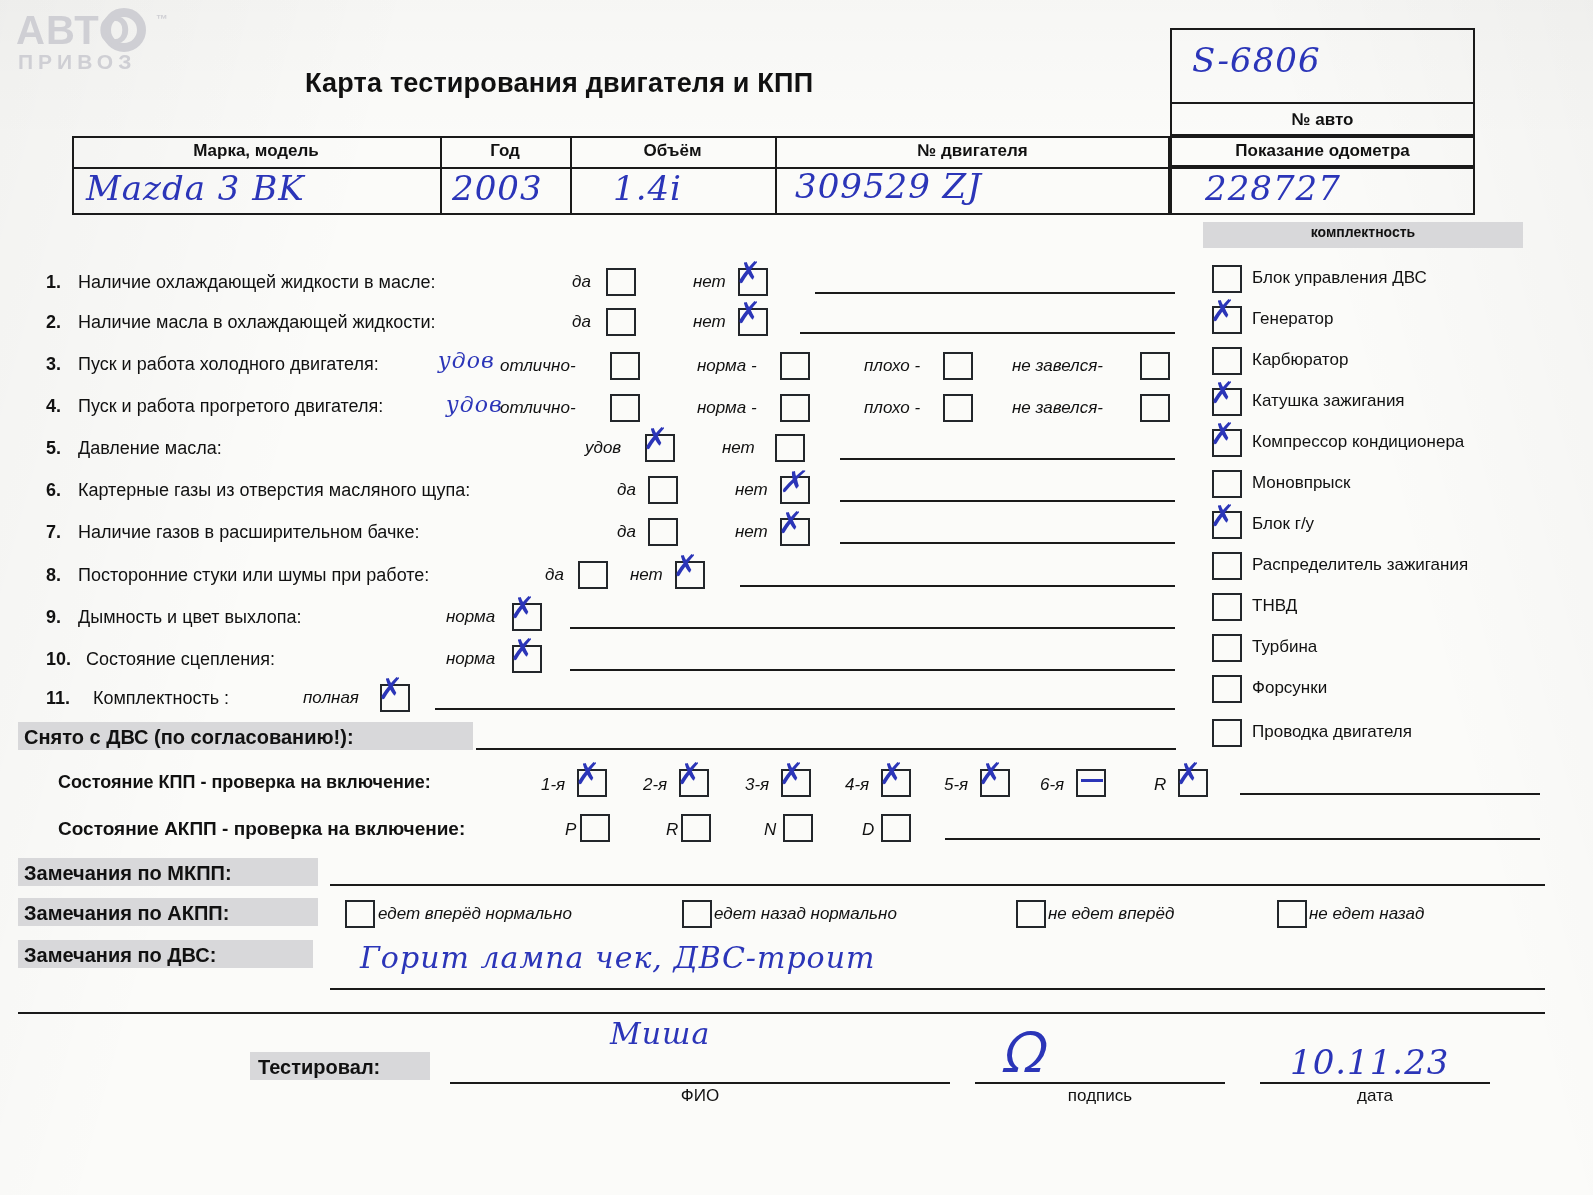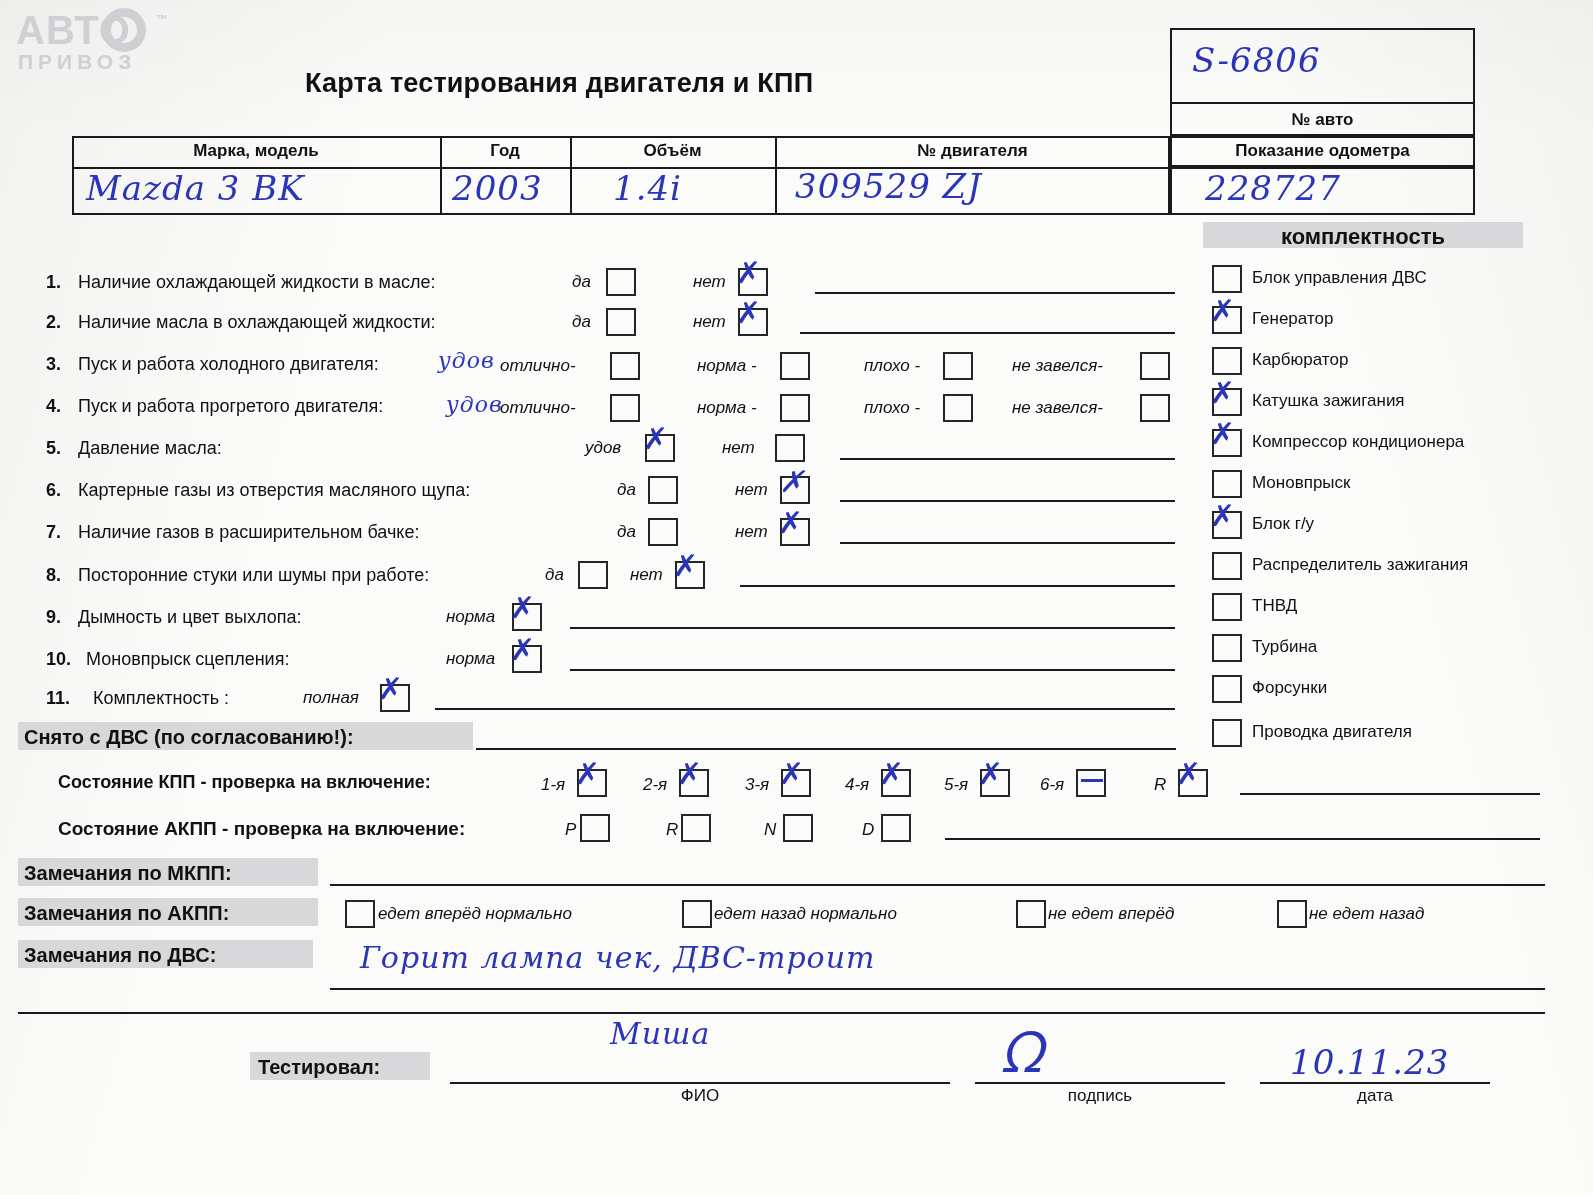--- a/index.html
+++ b/index.html
@@ -148,21 +148,21 @@
   <div class="lbl bold ctr" style="left:440px; top:141px; width:130px;">Год</div>
   <div class="lbl bold ctr" style="left:570px; top:141px; width:205px;">Объём</div>
   <div class="lbl bold ctr" style="left:775px; top:141px; width:395px;">№ двигателя</div>
 
   <div class="hw hw-big" style="left:86px; top:168px;">Mazda 3 BK</div>
   <div class="hw hw-big" style="left:452px; top:168px;">2003</div>
   <div class="hw hw-big" style="left:613px; top:168px;">1.4i</div>
   <div class="hw hw-big" style="left:795px; top:166px;">309529 ZJ</div>
 
   <div class="hdr-band" style="left:1203px; top:222px; width:320px; height:26px;"></div>
-  <div class="lbl bold ctr" style="left:1203px; top:224px; width:320px; font-size:22px;">комплектность</div>
+  <div class="lbl bold ctr" style="left:1203px; top:224px; width:320px; font-size:14px;">комплектность</div>
 
   <div>
       <div class="cb blk" style="left:1212px; top:265px;"></div>
     <div class="lbl" style="left:1252px; top:268px;">Блок управления ДВС</div>
     </div>
   <div>
       <div class="cb blk" style="left:1212px; top:306px;">
         <span class="x">✗</span>
       </div>
     <div class="lbl" style="left:1252px; top:309px;">Генератор</div>
@@ -299,21 +299,21 @@
 
   <div class="num" style="position:absolute; left:46px; top:607px;">9.</div>
   <div class="rowtxt" style="position:absolute; left:78px; top:607px;">Дымность и цвет выхлопа:</div>
   <div class="lbl ital" style="left:446px; top:607px;">норма</div>
   <div class="cb blk" style="left:512px; top:603px;">
       <span class="x">✗</span>
     </div>
   <div class="ul" style="left:570px; top:627px; width:605px;"></div>
 
   <div class="num" style="position:absolute; left:46px; top:649px;">10.</div>
-  <div class="rowtxt" style="position:absolute; left:86px; top:649px;">Моновпрыск сцепления:</div>
+  <div class="rowtxt" style="position:absolute; left:86px; top:649px;">Состояние сцепления:</div>
   <div class="lbl ital" style="left:446px; top:649px;">норма</div>
   <div class="cb blk" style="left:512px; top:645px;">
       <span class="x">✗</span>
     </div>
   <div class="ul" style="left:570px; top:669px; width:605px;"></div>
 
   <div class="num" style="position:absolute; left:46px; top:688px;">11.</div>
   <div class="rowtxt" style="position:absolute; left:93px; top:688px;">Комплектность :</div>
   <div class="lbl ital" style="left:303px; top:688px;">полная</div>
   <div class="cb blk" style="left:380px; top:684px;">

